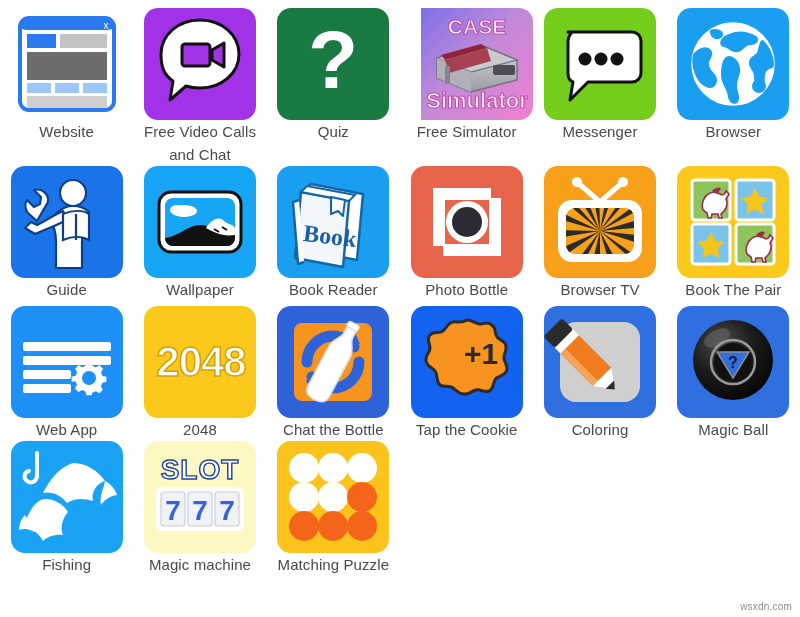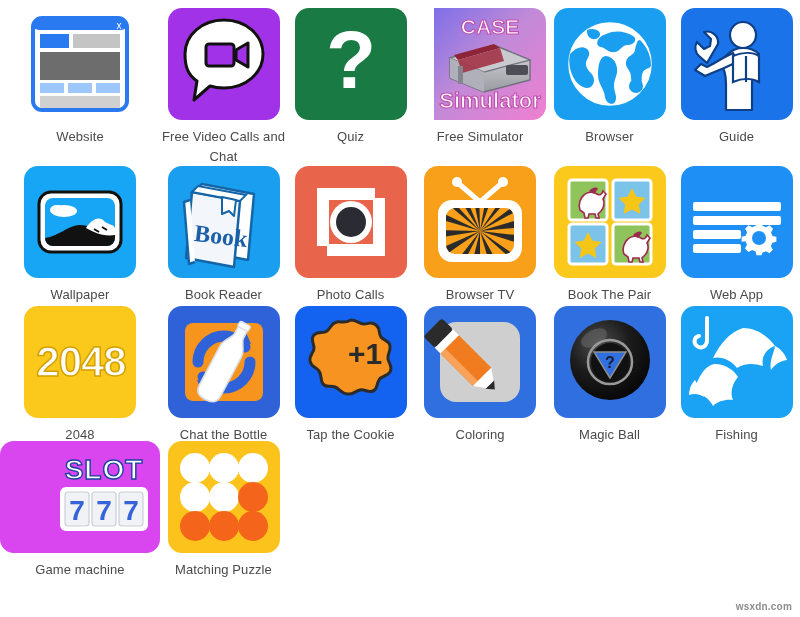--- a/index.html
+++ b/index.html
@@ -28,35 +28,33 @@
   }
   .tile{
     width:112px;height:112px;
     border-radius:14px;
     position:relative;
     overflow:hidden;
     flex:0 0 auto;
     display:flex;align-items:center;justify-content:center;
   }
   .label{
-    margin-top:7px;
-    font-size:13px;
+    font-size:15px;
     color:#4a4a4a;
     text-align:center;
     line-height:1.55;
     letter-spacing:.1px;
     max-width:124px;
   }
   .watermark{
     position:absolute;
     right:8px;bottom:5px;
     font-size:10px;
     color:#8c8c8c;
     letter-spacing:.2px;
-    font-weight:bold;
   }
   svg{display:block;}
   
   .t-website{background:#ffffff;border:none;}
 </style>
 </head>
 <body>
 
 <div id="grid">
     <div class="cell">
@@ -118,20 +116,31 @@
         <path d="M24 52 L66 40 L70 53 L28 65 Z" fill="#a23346" opacity=".9"></path>
         <rect x="72" y="57" width="22" height="10" rx="2" fill="#4d4d55"></rect>
         <rect x="24" y="58" width="5" height="18" fill="#85858f"></rect>
       </g>
       <text x="56" y="100" font-size="22" font-weight="bold" fill="#ffffff" stroke="#c24fb0" stroke-width="1.2" font-family="Liberation Sans,sans-serif" text-anchor="middle">Simulator</text>
     </svg>
       </div>
       <div class="label">Free Simulator</div>
     </div>
     <div class="cell">
+      <div class="tile" style="background: rgb(116, 204, 27);">
+        <svg viewBox="0 0 112 112" width="112" height="112">
+      <path d="M24 24h64c5 0 9 4 9 9v32c0 5-4 9-9 9H44L26 92l3-18h0c-3-1-5-4-5-9V33c0-5 4-9 5-9z" fill="#ffffff" stroke="#111" stroke-width="3" stroke-linejoin="round"></path>
+      <circle cx="41" cy="51" r="6.5" fill="#111"></circle>
+      <circle cx="57" cy="51" r="6.5" fill="#111"></circle>
+      <circle cx="73" cy="51" r="6.5" fill="#111"></circle>
+    </svg>
+      </div>
+      <div class="label">Messenger</div>
+    </div>
+    <div class="cell">
       <div class="tile" style="background: rgb(26, 159, 240);">
         <svg viewBox="0 0 112 112" width="112" height="112">
       <circle cx="56" cy="56" r="43" fill="#ffffff"></circle>
       <circle cx="56" cy="56" r="43" fill="none" stroke="#1a9ff0" stroke-width="2.5"></circle>
       <g fill="#1a9ff0">
         <path d="M33 22c8-3 16 2 12 7-5 5-13 1-12-7z"></path>
         <path d="M16 46c6-7 14-9 18-4 4 6-3 9-2 15 1 7 8 8 8 15 0 6-5 10-11 7C20 75 13 60 16 46z"></path>
         <path d="M52 26c9-4 19-3 27 2 5 3 1 9-5 9-7 0-7 6-13 7-7 1-9-4-14-5-6-1-5-10 5-13z"></path>
         <path d="M86 32c7 7 11 16 11 25 0 4-6 3-8 7-3 5 1 11-4 14-5 2-8-3-8-9 0-7-6-9-5-15 1-7 8-6 9-12 1-5 2-10 5-10z"></path>
         <path d="M52 48c7 1 10 6 11 12 1 7-3 11-3 18 0 6 4 11 1 16-3 4-9 1-10-5-1-9-7-13-7-22 0-10 2-19 8-19z"></path>
@@ -190,21 +199,21 @@
     </div>
     <div class="cell">
       <div class="tile" style="background: rgb(232, 100, 74);">
         <svg viewBox="0 0 112 112" width="112" height="112">
       <path d="M22 22h58v12H34v46H22z" fill="#ffffff"></path>
       <path d="M90 90H32V78h46V32h12z" fill="#ffffff"></path>
       <circle cx="56" cy="56" r="21" fill="#ffffff"></circle>
       <circle cx="56" cy="56" r="15" fill="#2b2b33"></circle>
     </svg>
       </div>
-      <div class="label">Photo Calls</div>
+      <div class="label">Photo Bottle</div>
     </div>
     <div class="cell">
       <div class="tile" style="background: rgb(249, 160, 27);">
         <svg viewBox="0 0 112 112" width="112" height="112">
       <path d="M56 36L34 17M56 36l22-19" stroke="#ffffff" stroke-width="5" fill="none" stroke-linecap="round"></path>
       <circle cx="33" cy="16" r="5" fill="#ffffff"></circle>
       <circle cx="79" cy="16" r="5" fill="#ffffff"></circle>
       <rect x="14" y="34" width="84" height="62" rx="14" fill="#ffffff"></rect>
       <clipPath id="tvs">
             <rect x="22" y="42" width="68" height="46" rx="9"></rect>
@@ -351,37 +360,37 @@
       <path d="M26 12v22c0 7-6 9-10 6-4-3-3-9 2-10" fill="none" stroke="#ffffff" stroke-width="4" stroke-linecap="round"></path>
       <path d="M62 22c14 0 26 9 32 18-9 3-14 11-12 20-9-3-19-3-26 2-6-8-16-12-24-10 6-12 16-26 30-30z" fill="#ffffff"></path>
       <path d="M94 40c6 3 10 8 12 14-7 1-13 5-16 10-2-9 3-17 4-24z" fill="#ffffff"></path>
       <path d="M34 58c10 0 19 6 23 13-6 7-8 16-5 23-7-1-15 1-20 6-4-8-12-13-20-12 4-14 11-29 22-30z" fill="#ffffff"></path>
       <path d="M14 74c-4 4-6 9-6 15 5-2 11-1 15 2-2-6-6-12-9-17z" fill="#ffffff"></path>
     </svg>
       </div>
       <div class="label">Fishing</div>
     </div>
     <div class="cell">
-      <div class="tile" style="background: #d946ef; padding-left: 48px;">
+      <div class="tile" style="background: #fef9c3;">
         <svg viewBox="0 0 112 112" width="112" height="112">
       <text x="56" y="38" font-size="28" font-weight="bold" fill="#ffffff" stroke="#1a3fa0" stroke-width="1.4" font-family="Liberation Sans,sans-serif" text-anchor="middle" letter-spacing="1">SLOT</text>
       <rect x="12" y="46" width="88" height="44" rx="6" fill="#ffffff"></rect>
       <g>
         <rect x="17" y="51" width="24" height="34" rx="3" fill="#f0f2f5" stroke="#c9cfd8" stroke-width="1.2"></rect>
         <rect x="44" y="51" width="24" height="34" rx="3" fill="#f0f2f5" stroke="#c9cfd8" stroke-width="1.2"></rect>
         <rect x="71" y="51" width="24" height="34" rx="3" fill="#f0f2f5" stroke="#c9cfd8" stroke-width="1.2"></rect>
       </g>
       <g font-family="Liberation Sans,sans-serif" font-size="28" font-weight="bold" fill="#3563d9" text-anchor="middle">
         <text x="29" y="79">7</text>
         <text x="56" y="79">7</text>
         <text x="83" y="79">7</text>
       </g>
     </svg>
       </div>
-      <div class="label">Game machine</div>
+      <div class="label">Magic machine</div>
     </div>
     <div class="cell">
       <div class="tile" style="background: rgb(251, 195, 27);">
         <svg viewBox="0 0 112 112" width="112" height="112">
       <g>
         <circle cx="27" cy="27" r="15" fill="#ffffff"></circle>
             <circle cx="56" cy="27" r="15" fill="#ffffff"></circle>
             <circle cx="85" cy="27" r="15" fill="#ffffff"></circle>
         <circle cx="27" cy="56" r="15" fill="#ffffff"></circle>
             <circle cx="56" cy="56" r="15" fill="#ffffff"></circle>

